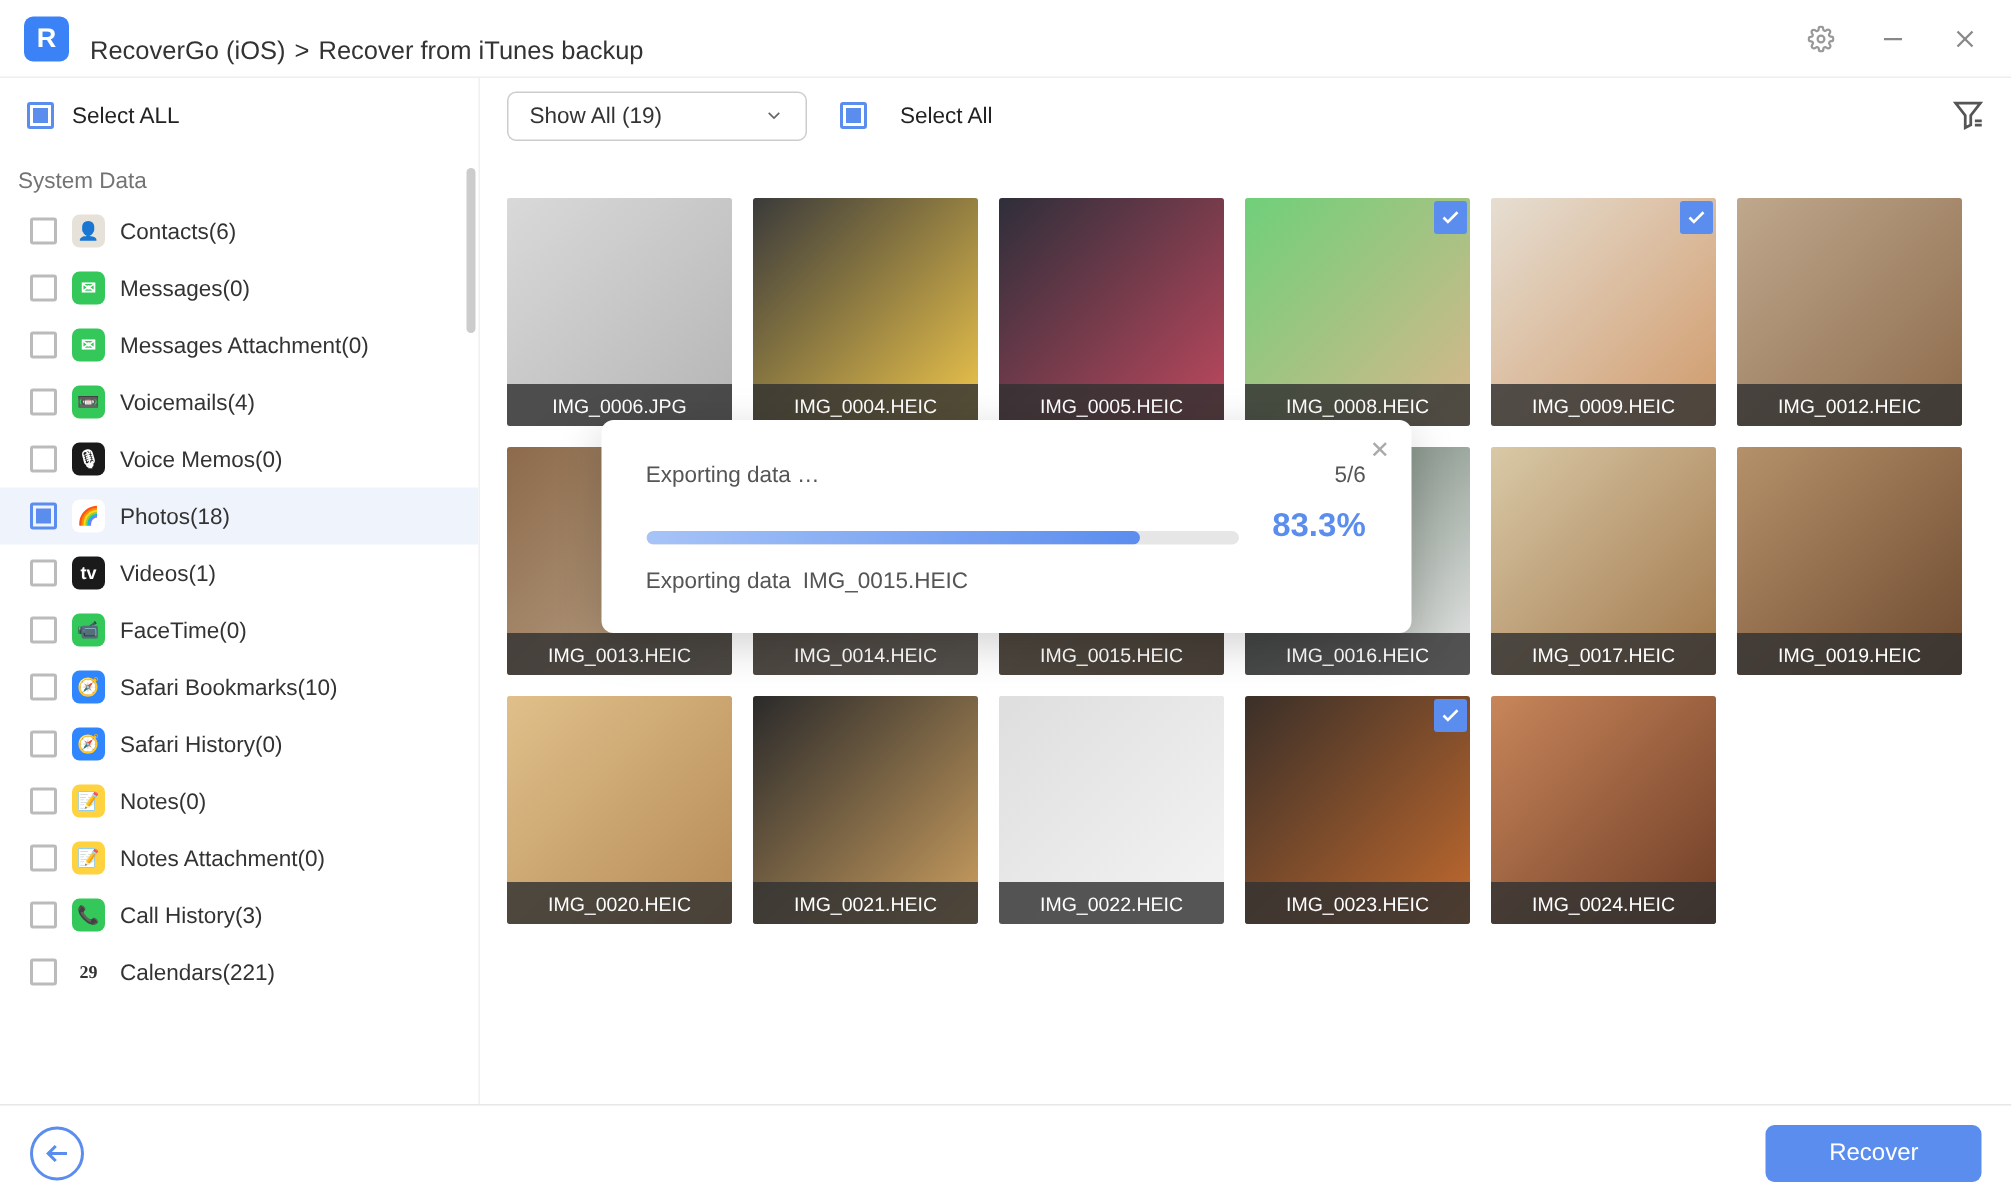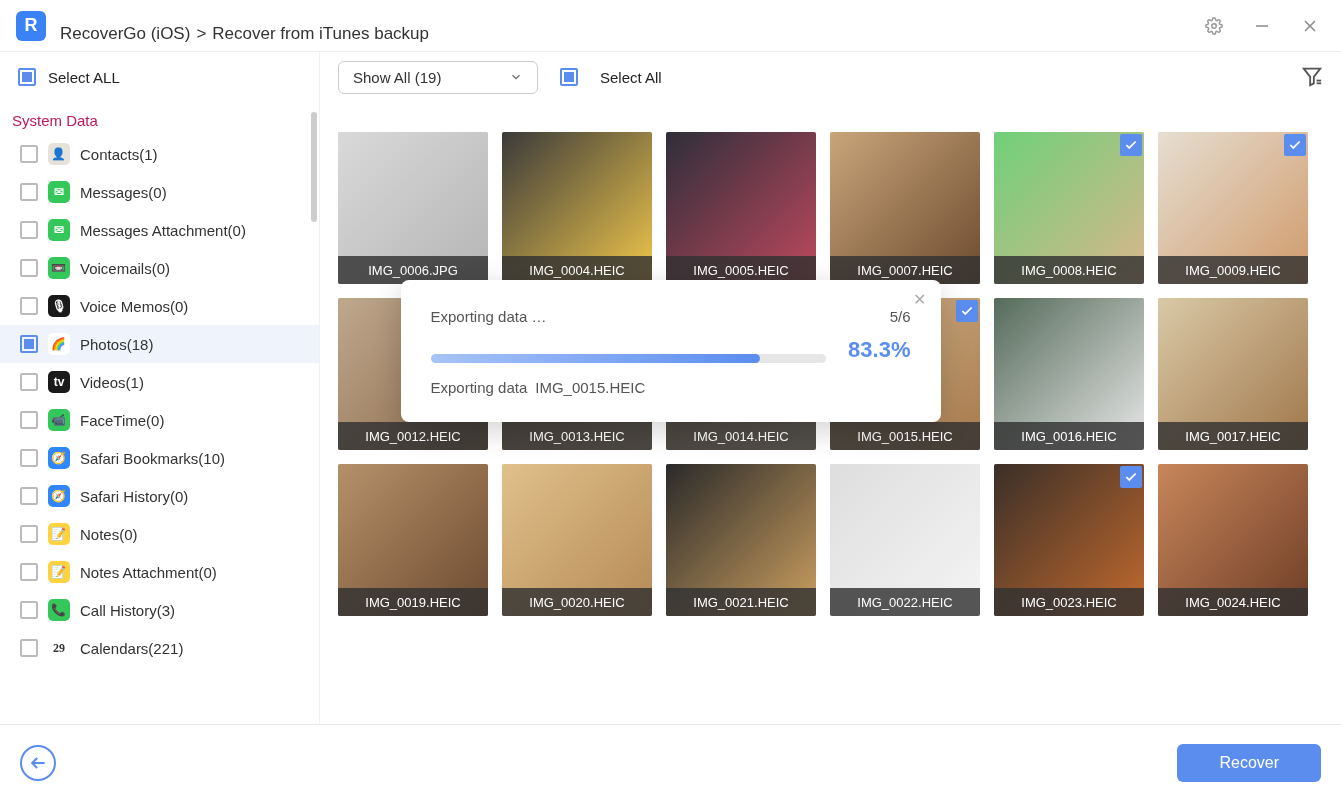--- a/index.html
+++ b/index.html
@@ -92,21 +92,21 @@
     position: absolute;
     right: 2px;
     top: 10px;
     width: 6px;
     height: 110px;
     background: #ccc;
     border-radius: 3px;
   }
   .section-label {
     padding: 10px 12px 6px;
-    color: #be185d;
+    color: #737373;
     font-size: 15px;
   }
   .side-item {
     display:flex;
     align-items:center;
     gap: 10px;
     padding: 8px 20px;
     cursor:pointer;
   }
   .side-item.active { background:#eef3fc; }
@@ -150,21 +150,21 @@
     width: 22px; height: 22px;
     background: #5b8def;
     border-radius: 2px;
     display:flex; align-items:center; justify-content:center;
   }
   .thumb-check svg { stroke:#fff; }
   
   .footer {
     position:absolute;
     left:0; right:0; bottom:0;
-    height: 76px;
+    height: 64px;
     border-top: 1px solid #e7e7e7;
     display:flex;
     align-items:center;
     padding: 0 20px;
     background:#fff;
   }
   .back-btn {
     width: 36px; height:36px;
     border: 2px solid #5b8def;
     border-radius: 50%;
@@ -265,36 +265,36 @@
   </div>
 </div>
 
 <div class="content">
   <div class="sidebar">
     <div class="section-label">System Data</div>
     <div id="sidebar-items">
         <div class="side-item">
           <div class="checkbox unchecked"></div>
           <div class="side-icon" style="background: rgb(231, 226, 217); color: rgb(51, 51, 51);">👤</div>
-          <span class="side-label">Contacts(1)</span>
+          <span class="side-label">Contacts(6)</span>
         </div>
         <div class="side-item">
           <div class="checkbox unchecked"></div>
           <div class="side-icon" style="background: rgb(52, 199, 89); color: rgb(255, 255, 255);">✉</div>
           <span class="side-label">Messages(0)</span>
         </div>
         <div class="side-item">
           <div class="checkbox unchecked"></div>
           <div class="side-icon" style="background: rgb(52, 199, 89); color: rgb(255, 255, 255);">✉</div>
           <span class="side-label">Messages Attachment(0)</span>
         </div>
         <div class="side-item">
           <div class="checkbox unchecked"></div>
           <div class="side-icon" style="background: rgb(52, 199, 89); color: rgb(255, 255, 255);">📼</div>
-          <span class="side-label">Voicemails(0)</span>
+          <span class="side-label">Voicemails(4)</span>
         </div>
         <div class="side-item">
           <div class="checkbox unchecked"></div>
           <div class="side-icon" style="background: rgb(26, 26, 26); color: rgb(255, 255, 255);">🎙</div>
           <span class="side-label">Voice Memos(0)</span>
         </div>
         <div class="side-item active">
           <div class="checkbox checked"></div>
           <div class="side-icon" style="background: rgb(255, 255, 255); color: rgb(51, 51, 51);">🌈</div>
           <span class="side-label">Photos(18)</span>
@@ -349,24 +349,20 @@
           <div class="thumb-img" style="background: linear-gradient(135deg, rgb(217, 217, 217) 0%, rgb(181, 181, 181) 100%);"></div>
           <div class="thumb-caption">IMG_0006.JPG</div>
         </div>
         <div class="thumb">
           <div class="thumb-img" style="background: linear-gradient(135deg, rgb(58, 58, 58) 0%, rgb(242, 200, 75) 100%);"></div>
           <div class="thumb-caption">IMG_0004.HEIC</div>
         </div>
         <div class="thumb">
           <div class="thumb-img" style="background: linear-gradient(135deg, rgb(46, 46, 58) 0%, rgb(192, 73, 94) 100%);"></div>
           <div class="thumb-caption">IMG_0005.HEIC</div>
-        </div>
-        <div class="thumb">
-          <div class="thumb-img" style="background: linear-gradient(135deg, rgb(201, 165, 122) 0%, rgb(108, 74, 46) 100%);"></div>
-          <div class="thumb-caption">IMG_0007.HEIC</div>
         </div>
         <div class="thumb">
           <div class="thumb-img" style="background: linear-gradient(135deg, rgb(111, 208, 122) 0%, rgb(217, 182, 140) 100%);"></div>
           <div class="thumb-caption">IMG_0008.HEIC</div>
           <div class="thumb-check">
             <svg width="14" height="14" viewBox="0 0 24 24" fill="none" stroke-width="3">
               <polyline points="4 12 9 17 20 6"></polyline>
             </svg>
           </div>
         </div>

